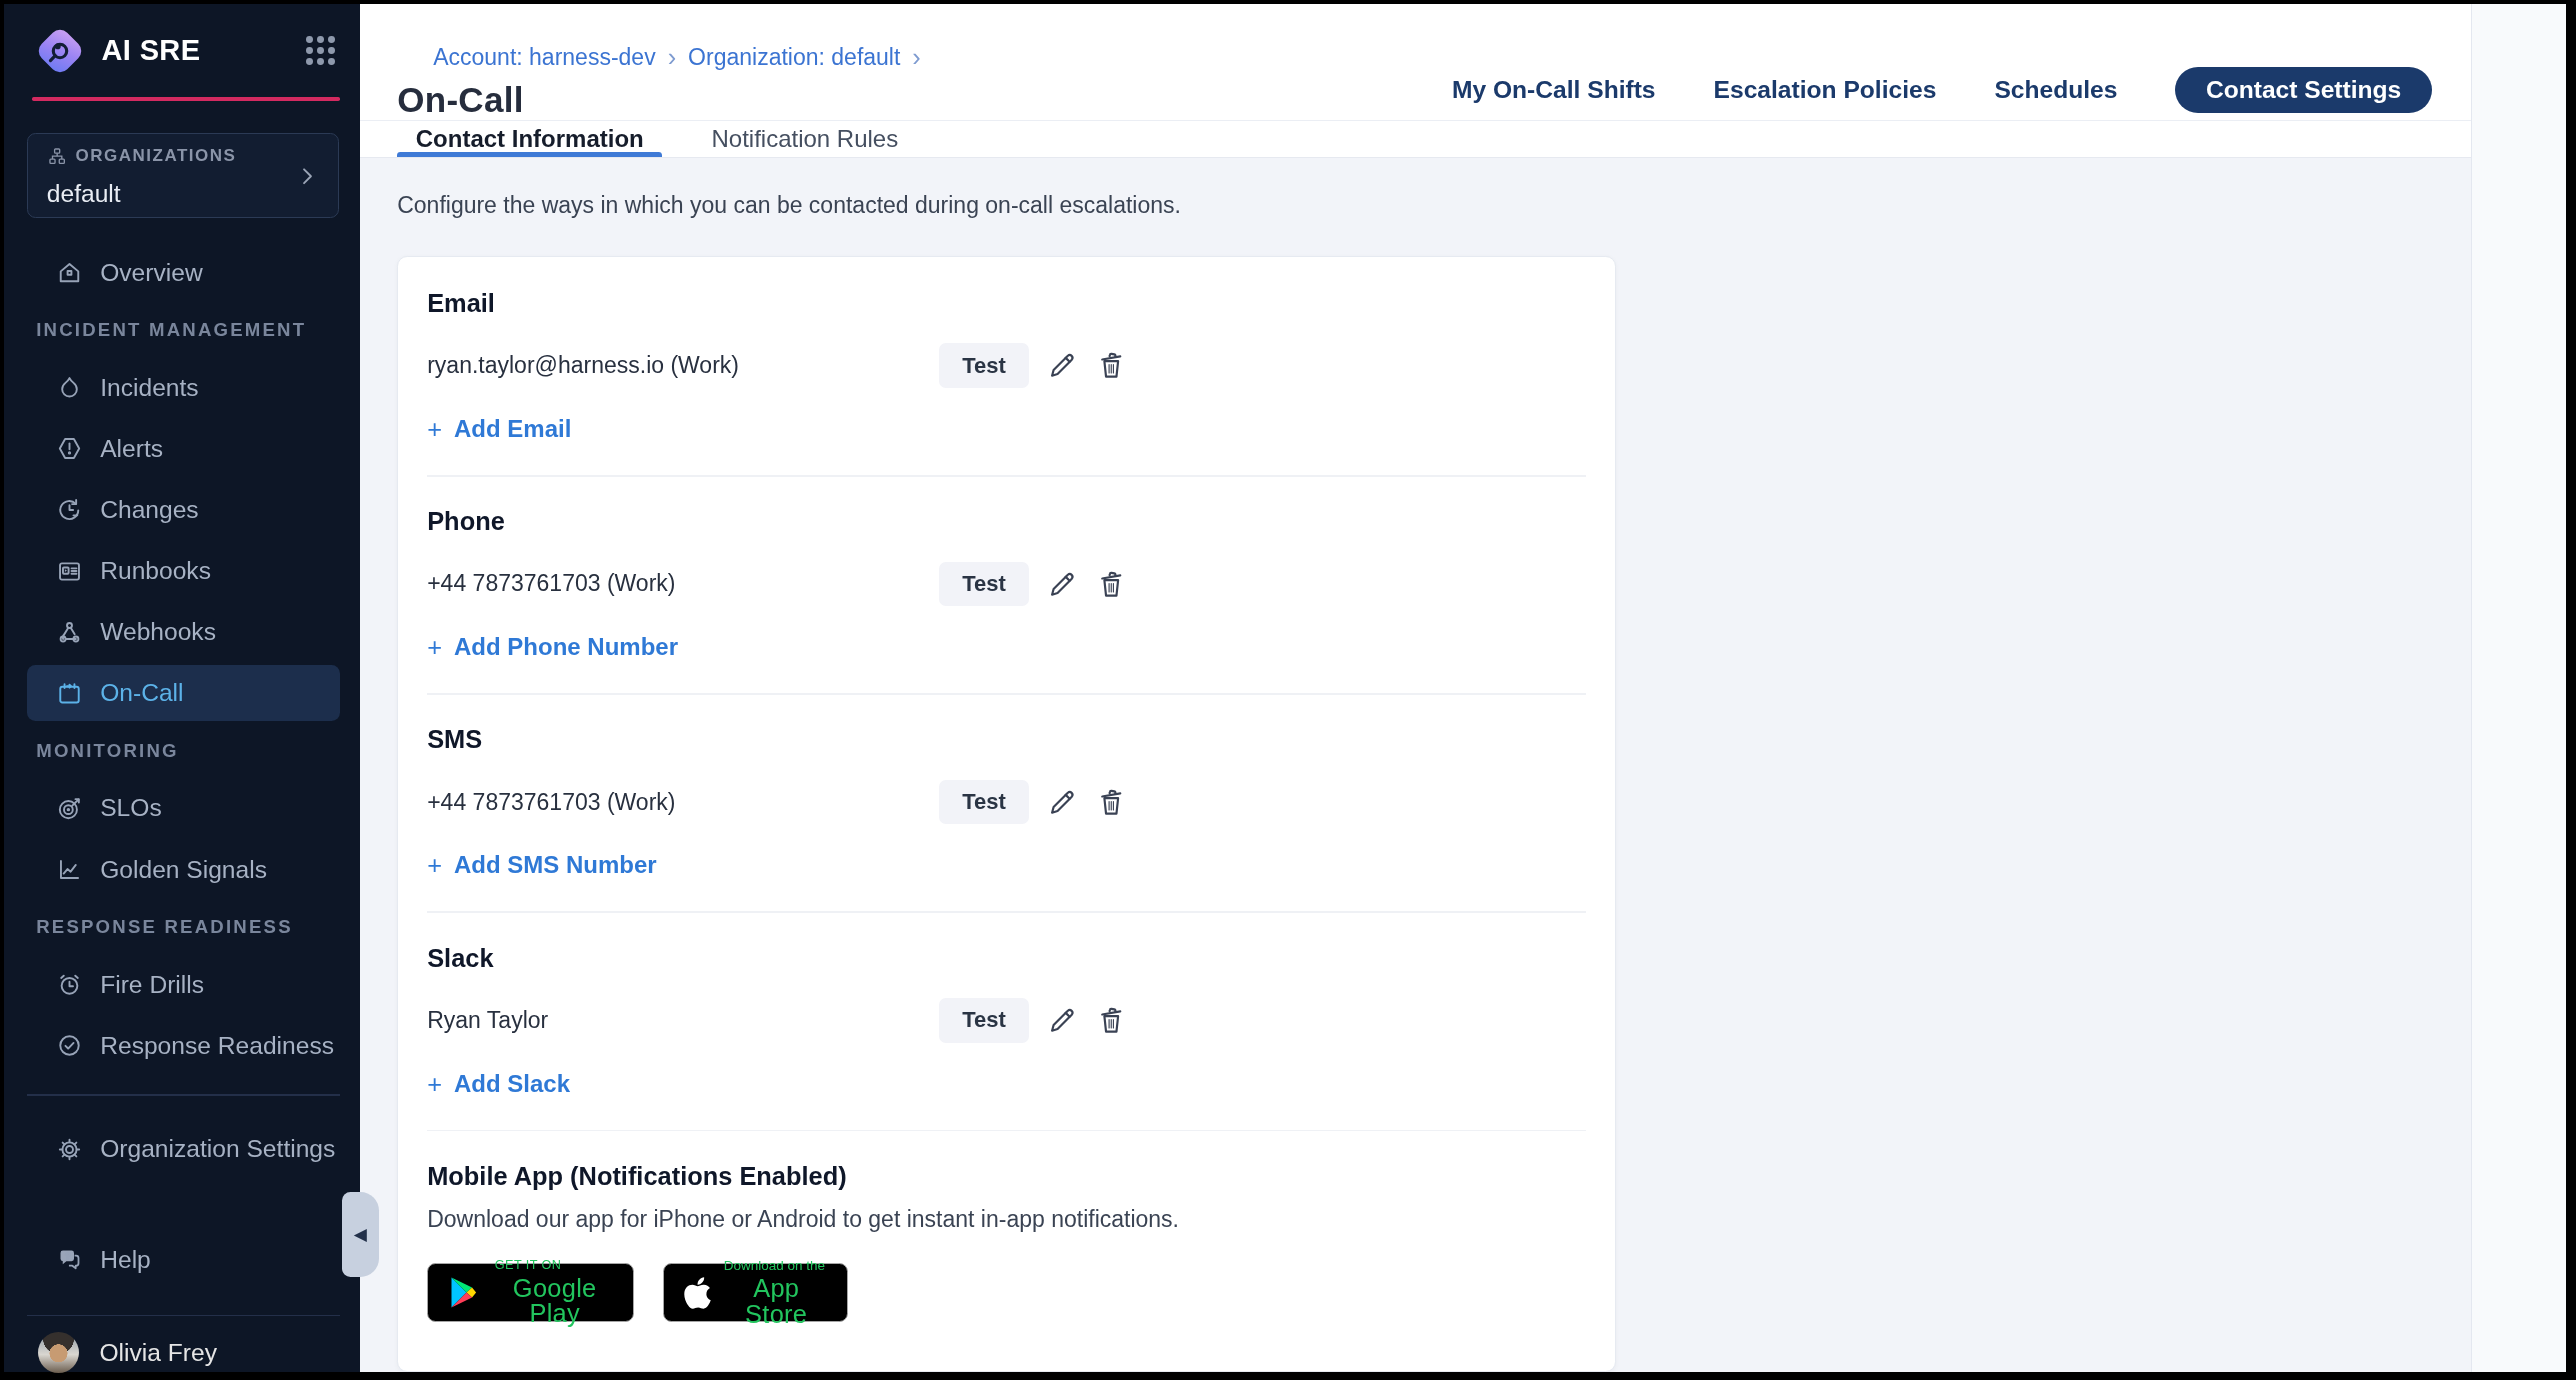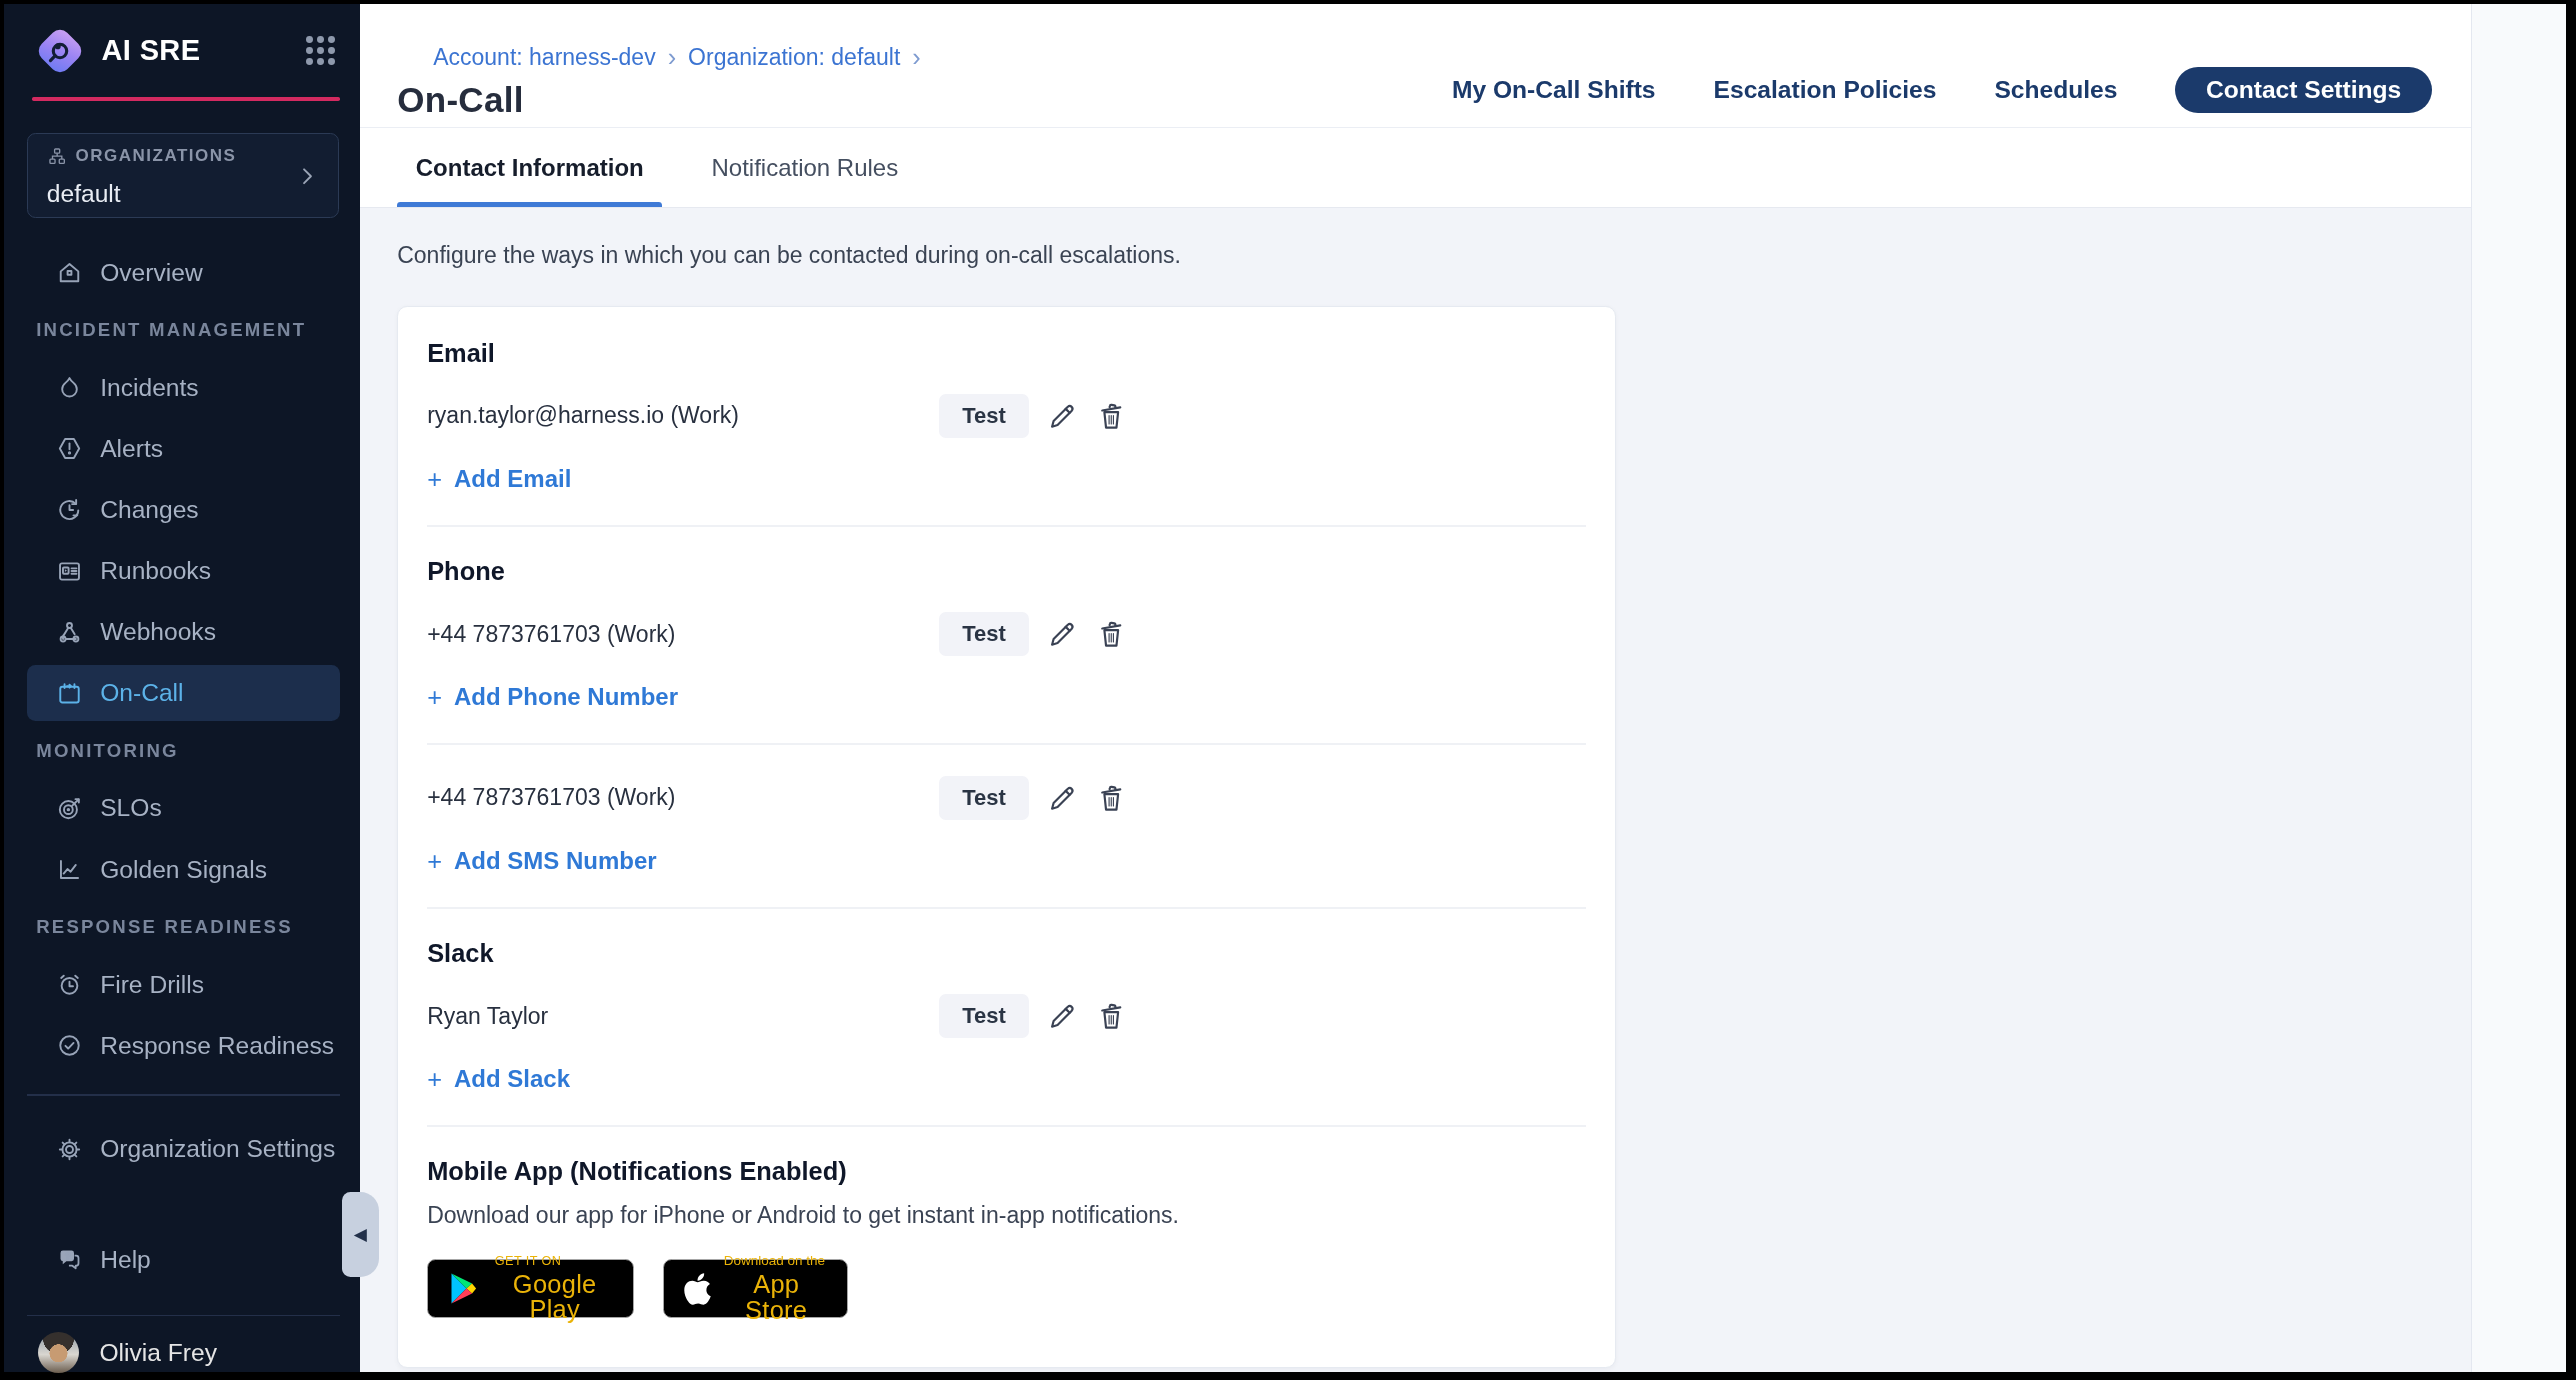--- a/index.html
+++ b/index.html
@@ -96,21 +96,21 @@
   .icon-btn { width:32px; height:32px; border:none; background:transparent; color:#3A4254;
     cursor:pointer; display:flex; align-items:center; justify-content:center; padding:0; }
   .add-link { margin-top:27px; display:flex; align-items:center; gap:12px;
     color:#2F79D6; font-size:24px; font-weight:bold; cursor:pointer; width:max-content; }
   .add-plus { font-size:25.4px; font-weight:normal; line-height:24px; }
   .section-divider { height:1.7px; background:#EFF1F5; margin:32px 0 30.5px 0; }
 
   .mobile-desc { margin-top:15.2px; font-size:23px; color:#3A4353; }
   .badges { margin-top:30.5px; display:flex; gap:29px; }
   .store-badge { height:59px; background:#000; border:1.7px solid #A6A6A6; border-radius:8.5px;
-    color:#eab308; display:flex; align-items:center; justify-content:center; gap:12px;
+    color:#22c55e; display:flex; align-items:center; justify-content:center; gap:12px;
     cursor:pointer; padding:0 18.6px; }
   .store-badge .btxt { display:flex; flex-direction:column; align-items:flex-start; line-height:1; }
   .badge-gp { width:207px; }
   .badge-as { width:185px; }
   .b-line1 { font-size:12.7px; letter-spacing:0.4px; }
   .badge-as .b-line1 { font-size:13.5px; letter-spacing:0; }
   .b-line2 { font-size:25.4px; font-weight:500; margin-top:4.2px; letter-spacing:0.3px; }
 
   svg { display:block; }
 </style>
@@ -397,20 +397,21 @@
                   </button>
                 </div>
               </div>
               <div class="add-link">
                 <span class="add-plus">+</span>
                 <span>Add Phone Number</span>
               </div>
               <div class="section-divider"></div>
             </section>
             <section>
+              <h2 class="section-title">SMS</h2>
               <div class="contact-row">
                 <span class="contact-entry">+44 7873761703 (Work)</span>
                 <div class="row-actions">
                   <button class="test-btn">Test</button>
                   <button class="icon-btn">
                     <svg width="30.5" height="30.5" viewBox="0 0 24 24" fill="none" stroke="currentColor" stroke-width="1.7" stroke-linecap="round" stroke-linejoin="round">
                       <path d="M4 20.2l1.2-4.5L16.4 4.5a2.2 2.2 0 0 1 3.1 3.1L8.3 18.9 4 20.2z"></path>
                       <path d="M14.7 6.2l3.1 3.1"></path>
                     </svg>
                   </button>

